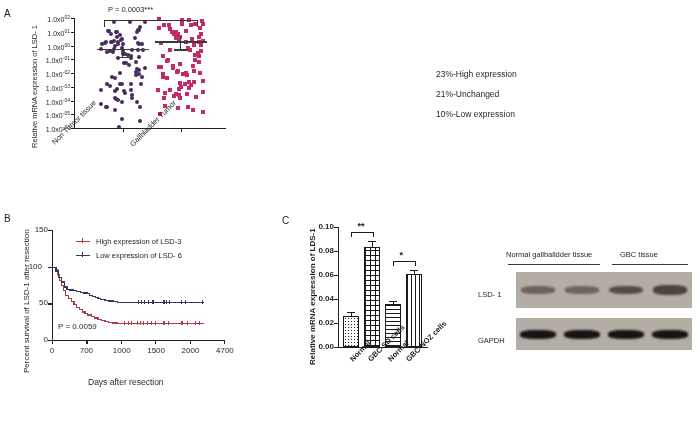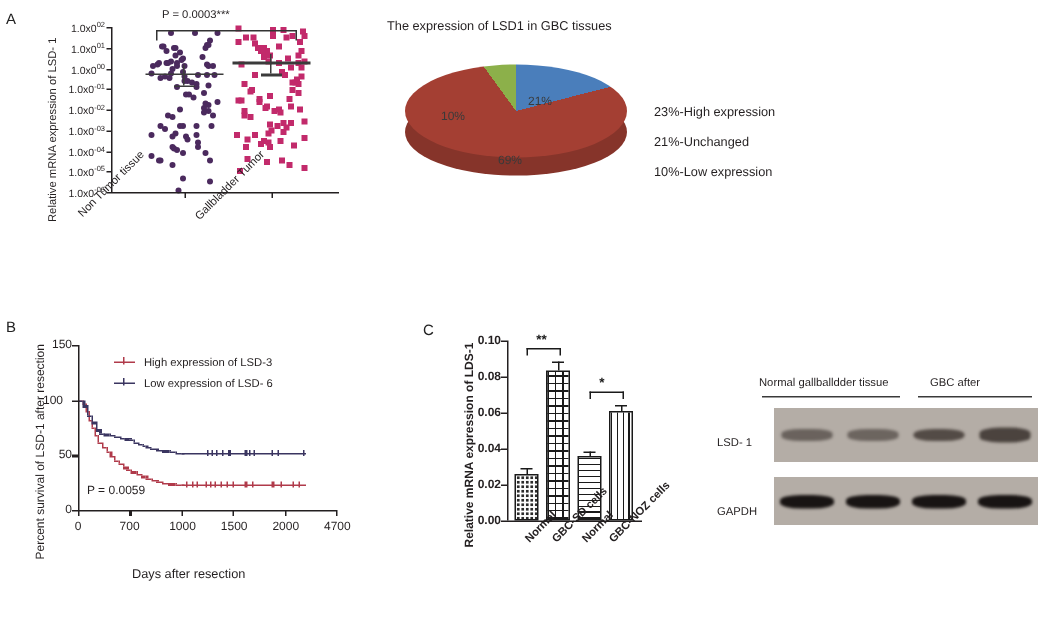--- a/index.html
+++ b/index.html
@@ -321,28 +321,20 @@
     <div class="ylab" style="left: 28px; top: 96.5px; width: 42px;">1.0x0<span class="ysup">-04</span></div>
     <div class="tick" style="left: 71px; top: 114.25px; width: 3px; height: 1.1px;"></div>
     <div class="ylab" style="left: 28px; top: 110.25px; width: 42px;">1.0x0<span class="ysup">-05</span></div>
     <div class="tick" style="left: 71px; top: 128px; width: 3px; height: 1.1px;"></div>
     <div class="ylab" style="left: 28px; top: 124px; width: 42px;">1.0x0<span class="ysup">-06</span></div>
     <div class="tick" style="left: 122.84px; top: 128px; width: 1.1px; height: 4px;"></div>
     <div class="tick" style="left: 180.56px; top: 128px; width: 1.1px; height: 4px;"></div>
   </div>
 
 <div class="fig" id="pieWrap">
-  <div id="pieTitle">The expression of LSD1 in GBC tissues</div>
-  <div id="pie3d">
-    <div class="pie-side" style="background: rgb(164, 63, 51); filter: brightness(0.82);"></div>
-    <div class="pie-top" style="background: conic-gradient(rgb(74, 126, 187) 0deg, rgb(74, 126, 187) 75.6deg, rgb(164, 63, 51) 75.6deg, rgb(164, 63, 51) 324deg, rgb(140, 176, 74) 324deg, rgb(140, 176, 74) 360deg);"></div>
-    <div class="pie-pct" style="left:82px;top:26px;">21%</div>
-    <div class="pie-pct" style="left:24px;top:36px;">10%</div>
-    <div class="pie-pct" style="left:62px;top:65px;">69%</div>
-  </div>
   <div class="pie-legend" style="left:178px;top:57px;">23%-High expression</div>
   <div class="pie-legend" style="left:178px;top:77px;">21%-Unchanged</div>
   <div class="pie-legend" style="left:178px;top:97px;">10%-Low expression</div>
 </div>
 
 <div class="fig" id="panelB">
   <div class="panel-letter" style="left:4px;top:8px;">B</div>
 
   <div class="axis-title vtitle" style="left:22px;top:168px;font-size:8px;">Percent survival of LSD-1 after resection</div>
 
@@ -539,21 +531,21 @@
     <div class="ylab" style="left: 24px; top: 137px; width: 28px; font-size: 8px; font-weight: bold;">0.00</div>
     <div class="rotlab-b" style="left: 66px; top: 152px;">Normal</div>
     <div class="rotlab-b" style="left: 84px; top: 152px;">GBC-SD cells</div>
     <div class="rotlab-b" style="left: 104px; top: 152px;">Normal</div>
     <div class="rotlab-b" style="left: 122px; top: 152px;">GBC-NOZ cells</div>
   </div>
 
 <div class="fig" id="blot">
   <div class="blot-head" style="left:28px;top:2px;">Normal gallballdder tissue</div>
   <div class="blot-underline" style="left:30px;top:16px;width:92px;"></div>
-  <div class="blot-head" style="left:142px;top:2px;">GBC after</div>
+  <div class="blot-head" style="left:142px;top:2px;">GBC tissue</div>
   <div class="blot-underline" style="left:134px;top:16px;width:76px;"></div>
 
   <div class="blot-rowlabel" style="left:0px;top:42px;">LSD- 1</div>
   <div class="blot-rowlabel" style="left:0px;top:88px;">GAPDH</div>
 
   <div class="blot-box" id="blotLSD" style="left:38px;top:24px;width:176px;height:36px;">
       <div class="band" style="left: 5.28px; top: 14.16px; width: 33.44px; height: 7.68px; background: rgba(40, 32, 28, 0.53); filter: blur(1.1px);"></div>
       <div class="band" style="left: 49.28px; top: 14.24px; width: 33.44px; height: 7.52px; background: rgba(40, 32, 28, 0.51); filter: blur(1.1px);"></div>
       <div class="band" style="left: 93.28px; top: 13.56px; width: 33.44px; height: 8.88px; background: rgba(40, 32, 28, 0.694); filter: blur(1.1px);"></div>
       <div class="band" style="left: 137.28px; top: 13.36px; width: 33.44px; height: 9.28px; background: rgba(40, 32, 28, 0.753); filter: blur(1.1px);"></div>

